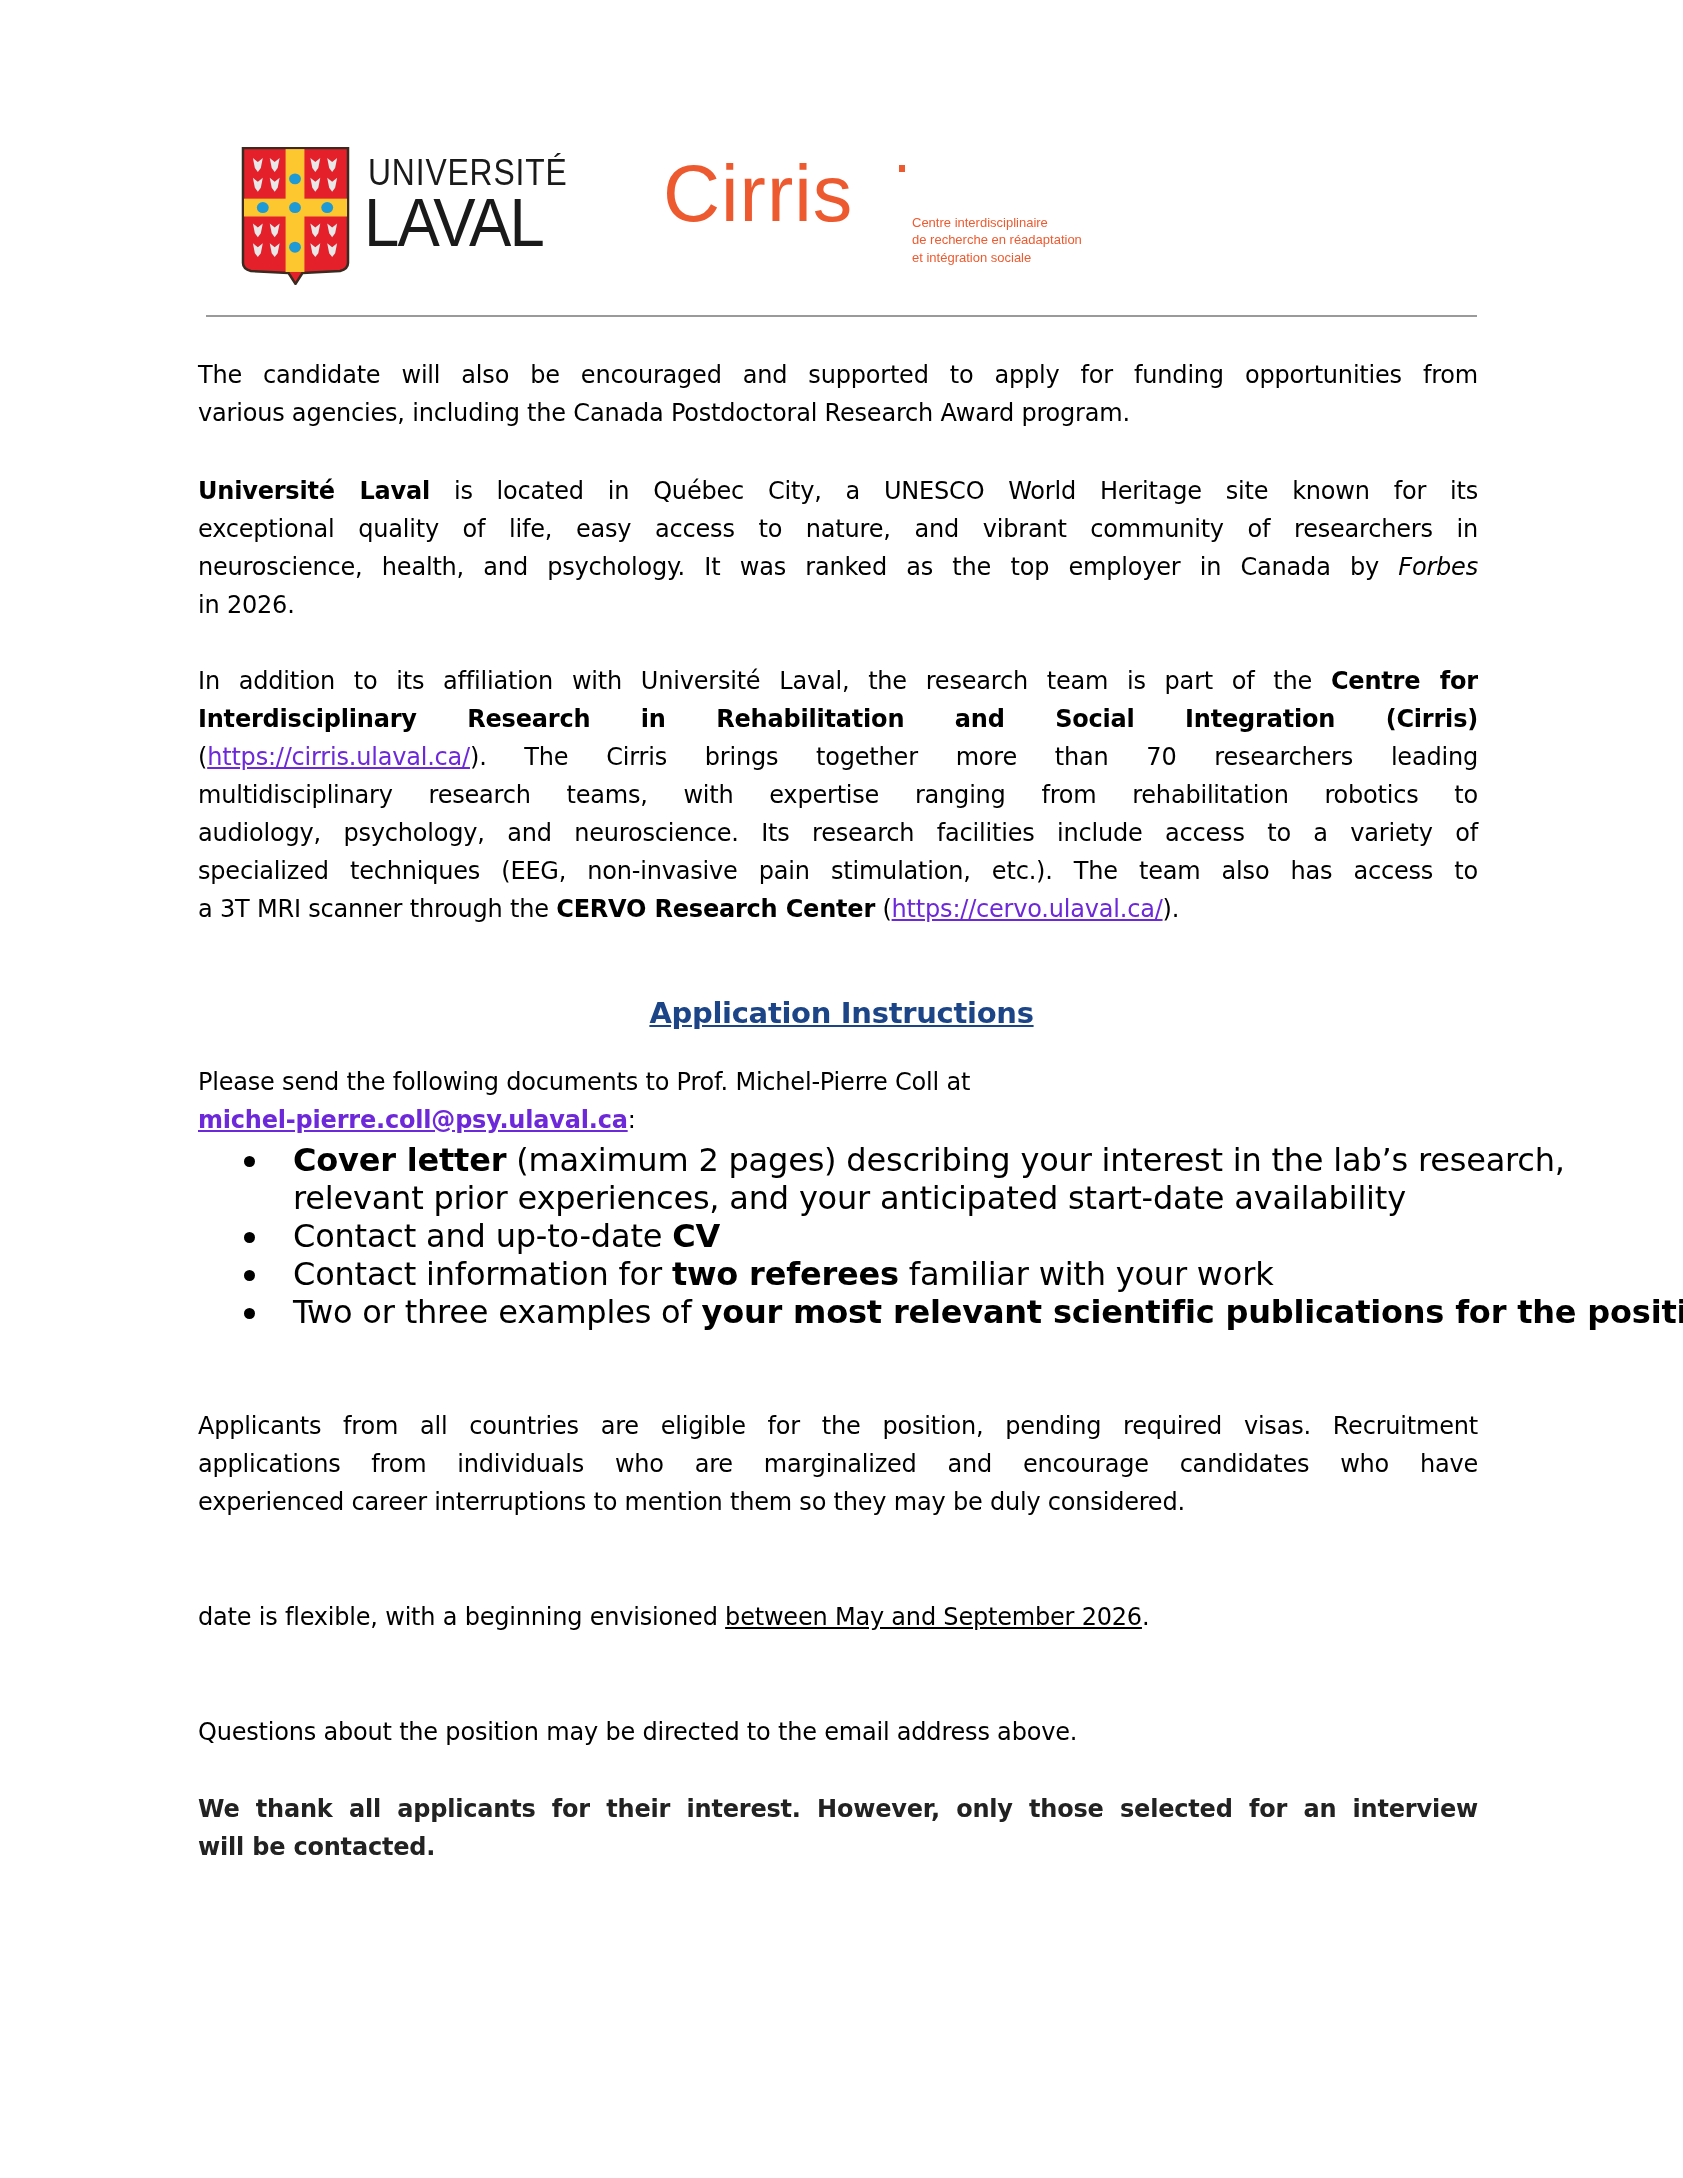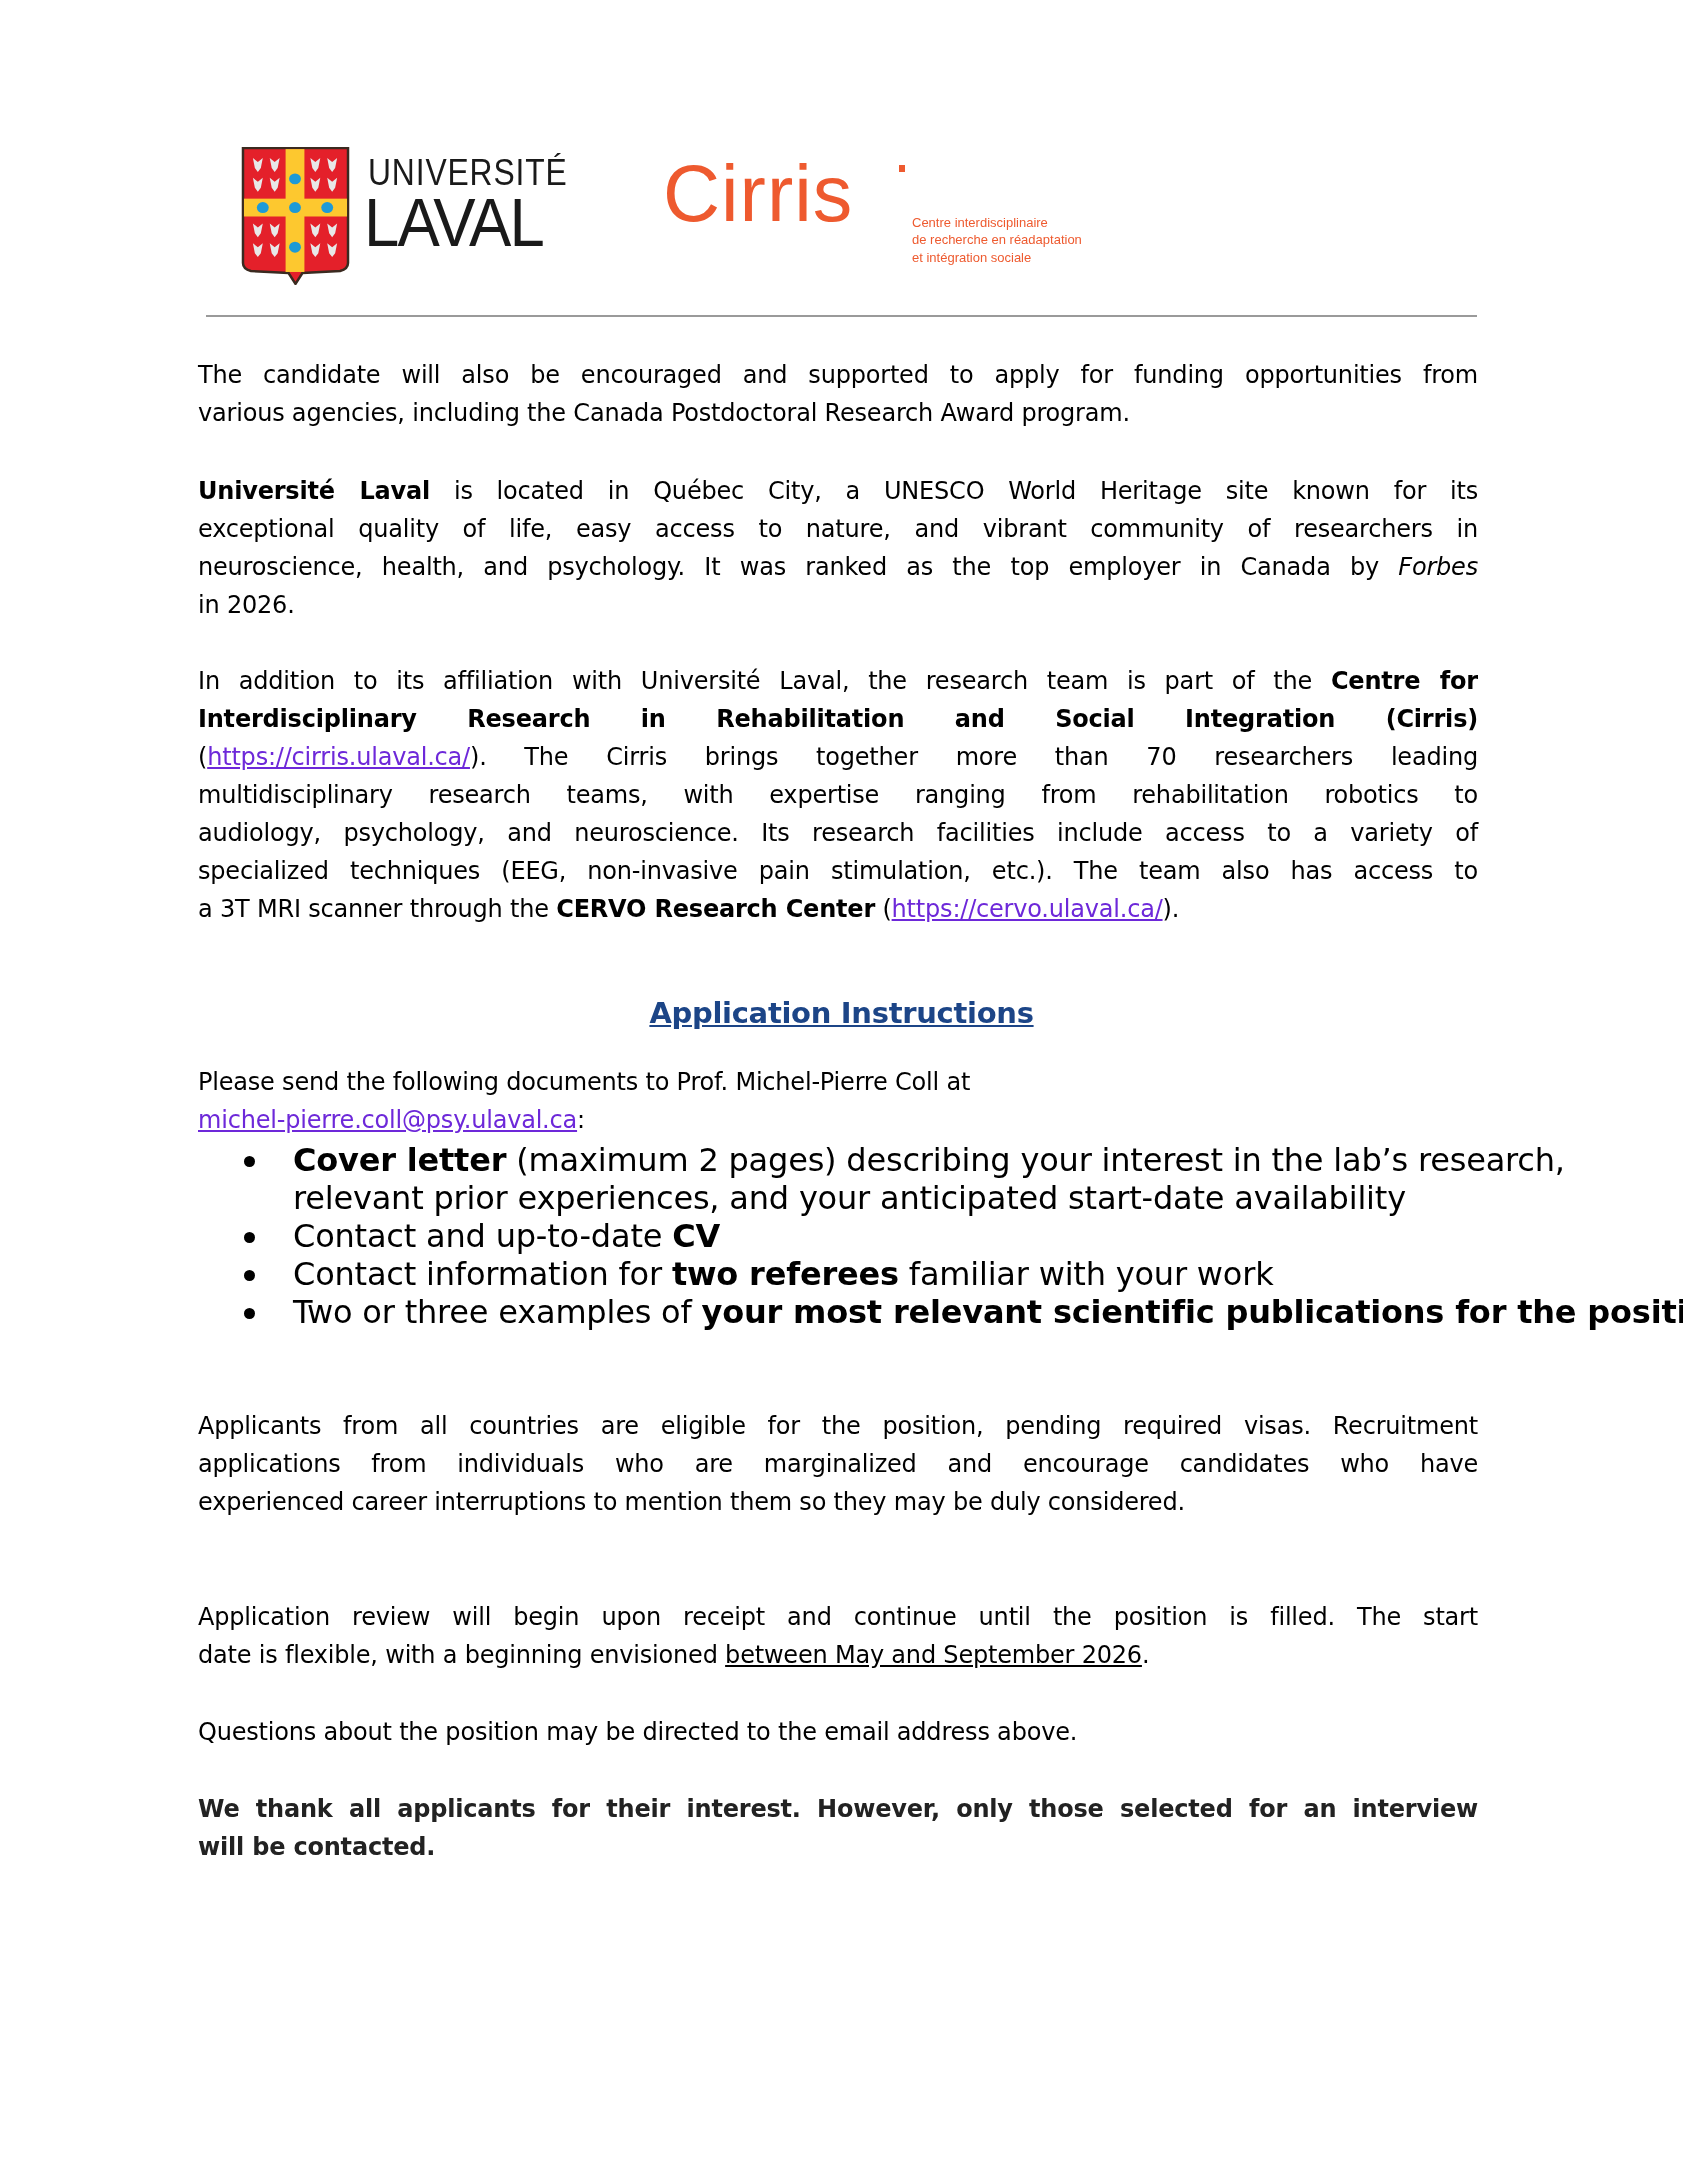--- a/index.html
+++ b/index.html
@@ -110,21 +110,21 @@
   <span class="line j">specialized techniques (EEG, non-invasive pain stimulation, etc.). The team also has access to</span>
   <span class="line"><span>a 3T MRI scanner through the </span><b>CERVO Research Center</b><span> (</span><a class="link">https://cervo.ulaval.ca/</a><span>).</span></span>
 </div>
 
 <div class="abs heading">
   <span>Application Instructions</span>
 </div>
 
 <div class="abs text" style="top:1063px;">
   <span class="line">Please send the following documents to Prof. Michel-Pierre Coll at</span>
-  <span class="line"><a class="link" style="font-weight:normal;">michel-pierre.coll@psy.ulaval.ca</a><span>:</span></span>
+  <span class="line"><a class="link" style="font-weight:bold;">michel-pierre.coll@psy.ulaval.ca</a><span>:</span></span>
 </div>
 
 <div class="abs bullets" style="top:1141px;">
   <div class="bullet-item">
     <span class="bullet-dot"></span>
     <span class="line"><b>Cover letter</b><span> (maximum 2 pages) describing your interest in the lab’s research,</span></span>
     <span class="line">relevant prior experiences, and your anticipated start-date availability</span>
   </div>
   <div class="bullet-item">
     <span class="bullet-dot"></span>
@@ -140,21 +140,20 @@
   </div>
 </div>
 
 <div class="abs text" style="top:1407px;">
   <span class="line j">Applicants from all countries are eligible for the position, pending required visas. Recruitment</span>
   <span class="line j">applications from individuals who are marginalized and encourage candidates who have</span>
   <span class="line">experienced career interruptions to mention them so they may be duly considered.</span>
 </div>
 
 <div class="abs text" style="top:1598px;">
-  <span class="line j">Application review will begin upon receipt and continue until the position is filled. The start</span>
   <span class="line"><span>date is flexible, with a beginning envisioned </span><span class="u">between May and September 2026</span><span>.</span></span>
 </div>
 
 <div class="abs text" style="top:1713px;">
   <span class="line">Questions about the position may be directed to the email address above.</span>
 </div>
 
 <div class="abs text closing" style="top:1790px; font-weight:bold;">
   <span class="line j">We thank all applicants for their interest. However, only those selected for an interview</span>
   <span class="line">will be contacted.</span>

